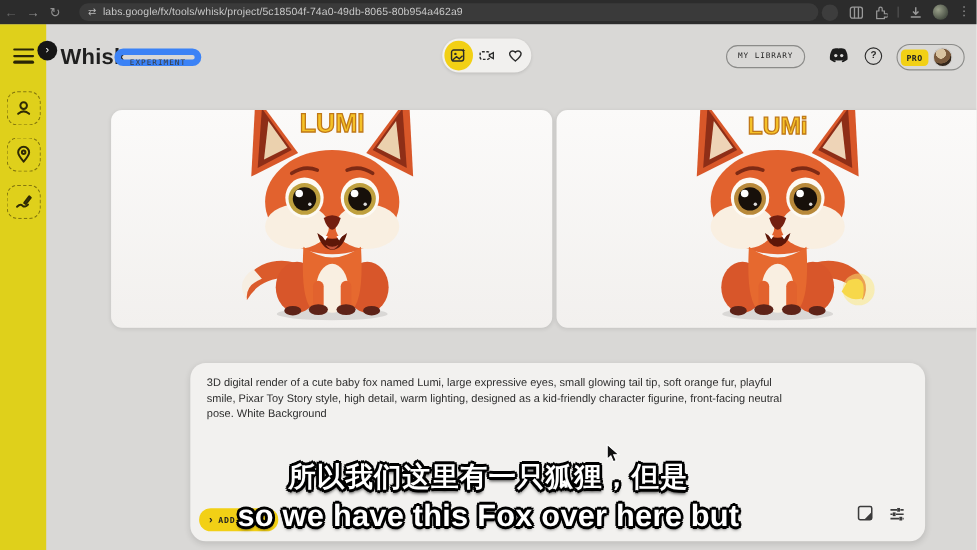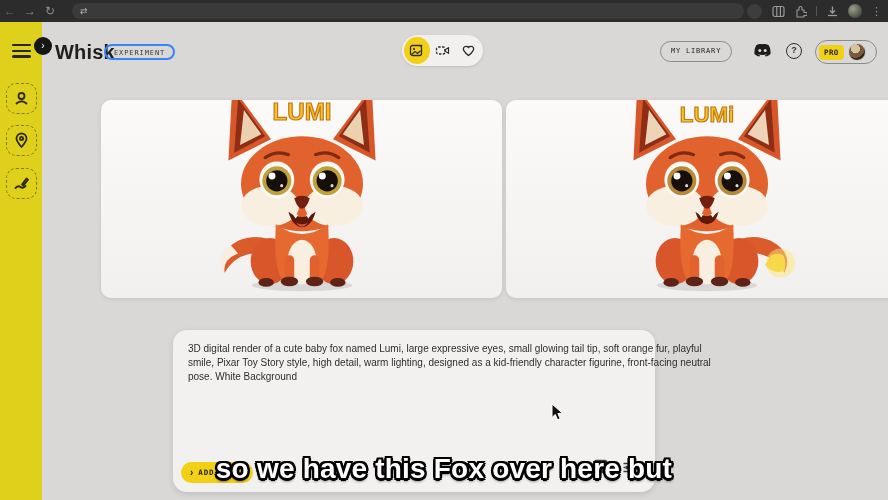--- a/index.html
+++ b/index.html
@@ -24,39 +24,39 @@
   
   .sidebar { position:absolute; left:0; top:22px; width:42px; height:478px; background:#dfd01b; z-index:5; }
   .hamburger { position:absolute; left:12px; top:22px; width:19px; height:14px; }
   .hamburger span { display:block; height:2.4px; background:#2a2606; border-radius:2px; margin-bottom:3.2px; }
   .side-slot { position:absolute; left:6px; width:31px; height:31px; border:1.4px dashed rgba(74,62,6,.6); border-radius:10px; display:flex; align-items:center; justify-content:center; }
   .side-slot svg { width:17px; height:17px; stroke:#2f2a05; fill:none; stroke-width:1.8; stroke-linecap:round; stroke-linejoin:round; }
   .expand-btn { position:absolute; left:34px; top:37px; width:18px; height:18px; background:#161616; border-radius:50%; color:#fff; font-size:10px; text-align:center; line-height:17px; z-index:8; }
 
   
   .app-title { position:absolute; left:55px; top:41px; font-size:20px; font-weight:600; color:#1f1f1f; letter-spacing:.2px; }
-  .exp-badge { position:absolute; left:104px; top:44px; height:16px; border:2px solid #3b82f6; border-radius:9px; padding:0 8px; font-size:7px; letter-spacing:.9px; color:#3a3a3a; line-height:14.5px; font-family:"DejaVu Sans Mono", monospace; }
+  .exp-badge { position:absolute; left:104px; top:44px; height:16px; border:6px solid #3b82f6; border-radius:9px; padding:0 8px; font-size:7px; letter-spacing:.9px; color:#3a3a3a; line-height:14.5px; font-family:"DejaVu Sans Mono", monospace; }
   .mode-pill { position:absolute; left:402px; top:35px; width:81px; height:31px; background:#f1f0ee; border-radius:16px; box-shadow:0 1px 3px rgba(0,0,0,.12); display:flex; align-items:center; padding:0 2px; }
   .mode-btn { width:27px; height:27px; border-radius:50%; display:flex; align-items:center; justify-content:center; }
   .mode-btn.sel { background:#f2d015; }
   .mode-btn svg { width:15px; height:15px; }
   .lib-btn { position:absolute; left:660px; top:41px; height:21px; border:1px solid #8b8b89; border-radius:11px; padding:0 10px; font-size:7px; letter-spacing:.8px; color:#222; line-height:19px; font-family:"DejaVu Sans Mono", monospace; background:transparent; }
   .discord { position:absolute; left:753px; top:43px; width:19px; height:15px; }
   .help { position:absolute; left:786px; top:43px; width:16px; height:16px; border:1.6px solid #2c2c2c; border-radius:50%; color:#2c2c2c; font-size:9px; font-weight:bold; text-align:center; line-height:13px; }
   .pro-pill { position:absolute; left:815px; top:40px; width:62px; height:24px; border:1px solid #8b8b89; border-radius:13px; display:flex; align-items:center; padding:0 3px; gap:4px; }
   .pro-chip { background:#f2d015; border-radius:4px; font-size:7.5px; font-weight:bold; color:#222; padding:3px 5px; letter-spacing:.4px; font-family:"DejaVu Sans Mono", monospace; }
   .pro-avatar { width:18px; height:18px; border-radius:50%; background:radial-gradient(circle at 40% 30%, #d8c3a0 0 30%, #7a5a3c 32% 60%, #33261a 62%); border:1px solid #cfcecc; }
 
   
   .img-card { position:absolute; top:100px; width:401px; height:198px; border-radius:10px; background:linear-gradient(180deg,#fbfaf9,#f2f0ee); box-shadow:0 1px 4px rgba(0,0,0,.10); overflow:hidden;margin-left:36px; }
   .img-card.left { left:65px; } .img-card.right { left:470px; }
   .img-card svg.fox { position:absolute; left:50%; transform:translateX(-50%); bottom:2px; }
 
   
-  .prompt-card { position:absolute; left:173px; top:330px; width:482px; height:162px; background:#f2f1ef; border-radius:14px; box-shadow:0 2px 6px rgba(0,0,0,.12); z-index:6; }
+  .prompt-card { position:absolute; left:173px; top:330px; width:668px; height:162px; background:#f2f1ef; border-radius:14px; box-shadow:0 2px 6px rgba(0,0,0,.12); z-index:6; }
   .prompt-text { position:absolute; left:15px; top:12px; width:532px; font-size:10px; line-height:1.42; color:#2e2e2e; }
   .add-image { position:absolute; left:8px; bottom:9px; height:21px; background:#f2d015; border-radius:11px; display:flex; align-items:center; padding:0 12px 0 9px; gap:5px; }
   .add-image .chev { font-size:10px; font-weight:bold; color:#222; }
   .add-image .lbl { font-size:7.5px; font-weight:bold; letter-spacing:.8px; color:#222; font-family:"DejaVu Sans Mono", monospace; }
   .pc-ic { position:absolute; bottom:18px; width:15px; height:15px; }
 
   
   .subs { position:absolute; left:0; width:888px; text-align:center; z-index:50; color:#fff; font-weight:bold;
     text-shadow:-2px -2px 0 #000, 2px -2px 0 #000, -2px 2px 0 #000, 2px 2px 0 #000, 0 -2.5px 0 #000, 0 2.5px 0 #000, -2.5px 0 0 #000, 2.5px 0 0 #000, 0 3px 3px rgba(0,0,0,.8); }
   .sub-zh { top:417px; font-size:25px; letter-spacing:1px; }
@@ -67,20 +67,21 @@
 <body>
 
 <div id="screen">
 
   <div class="chrome">
     <span class="nav-ic dim">←</span>
     <span class="nav-ic">→</span>
     <span class="nav-ic">↻</span>
     <div class="omnibox">
       <span class="swap">⇄</span>
+      <span class="url">labs.google/fx/tools/whisk/project/5c18504f-74a0-49db-8065-80b954a462a9</span>
     </div>
     <div class="chrome-right">
       <div class="cr-circle"></div>
       <svg class="cr-ic" viewBox="0 0 13 13">
           <rect x="1" y="1.5" width="11" height="10" rx="2" fill="none" stroke="#9a9a9a" stroke-width="1.2"></rect>
           <line x1="4.8" y1="1.5" x2="4.8" y2="11.5" stroke="#9a9a9a" stroke-width="1.2"></line>
           <line x1="8.4" y1="1.5" x2="8.4" y2="11.5" stroke="#9a9a9a" stroke-width="1.2"></line>
         </svg>
       <svg class="cr-ic" viewBox="0 0 13 13">
           <path d="M3,5 h2 v-2 a1.5,1.5 0 0 1 3,0 v2 h2 v2.5 h2 a1.5,1.5 0 0 1 0,3 h-2 V12 H3 Z" fill="none" stroke="#9a9a9a" stroke-width="1.1"></path>
@@ -266,19 +267,20 @@
     <svg class="pc-ic" style="right:18px; bottom:17px;" viewBox="0 0 15 15">
       <path d="M1.5,3.5 h6 M10.5,3.5 h3" stroke="#3c3c3c" stroke-width="1.5"></path>
         <rect x="7.6" y="1.8" width="2.6" height="3.4" fill="#3c3c3c"></rect>
       <path d="M1.5,7.5 h2 M6.5,7.5 h7" stroke="#3c3c3c" stroke-width="1.5"></path>
         <rect x="3.6" y="5.8" width="2.6" height="3.4" fill="#3c3c3c"></rect>
       <path d="M1.5,11.5 h8 M12.5,11.5 h1" stroke="#3c3c3c" stroke-width="1.5"></path>
         <rect x="9.6" y="9.8" width="2.6" height="3.4" fill="#3c3c3c"></rect>
     </svg>
   </div>
 
+  <div class="subs sub-zh">所以我们这里有一只狐狸，但是</div>
   <div class="subs sub-en">so we have this Fox over here but</div>
 
   <svg class="cursor" width="13" height="18" viewBox="0 0 13 18">
     <path d="M1,1 L1,14.5 L4.3,11.5 L6.6,16.8 L9.2,15.6 L6.9,10.5 L11.5,10.2 Z" fill="#111" stroke="#fff" stroke-width="1"></path>
   </svg>
 
 </div>
 
 </body></html>

